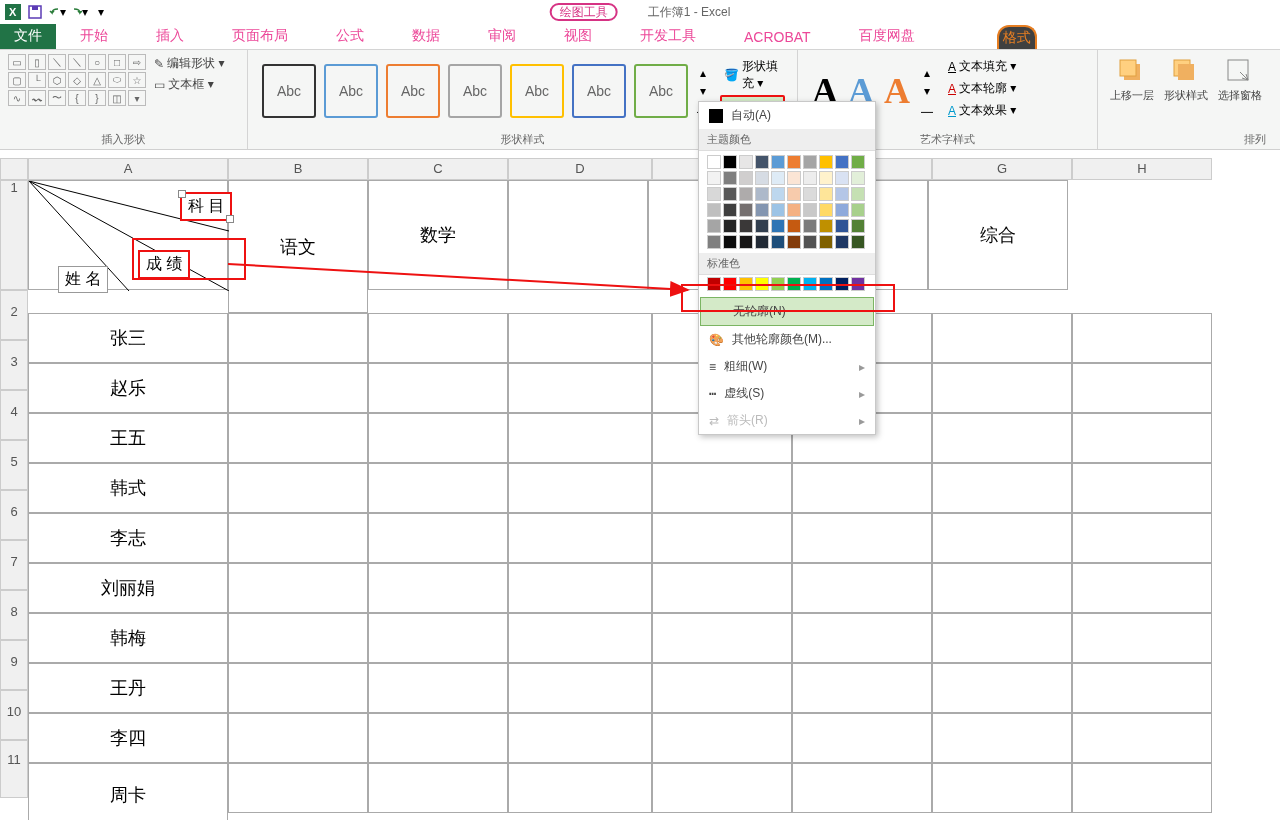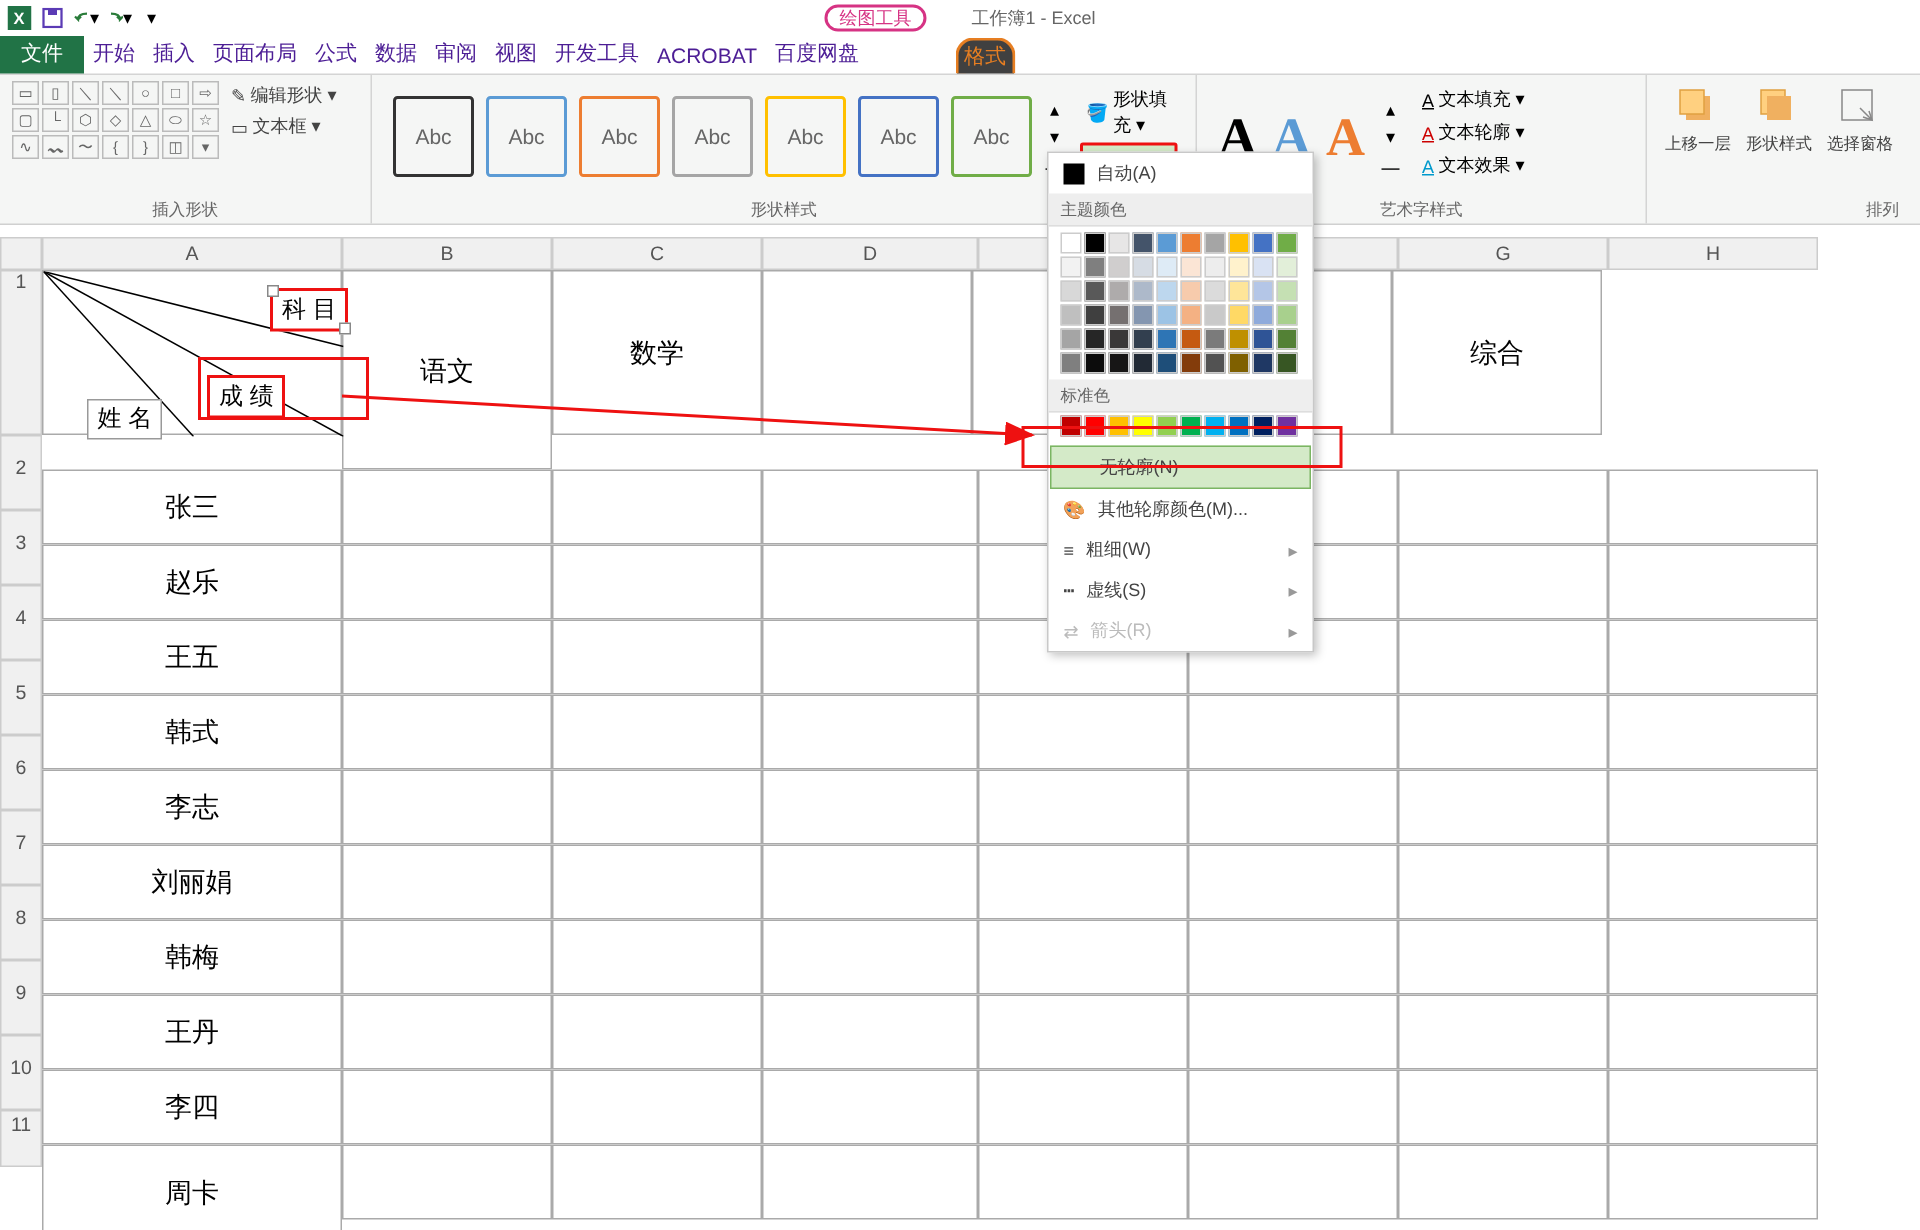--- a/index.html
+++ b/index.html
@@ -4,21 +4,21 @@
 <style>
 *{margin:0;padding:0;box-sizing:border-box;font-family:"Microsoft YaHei","SimSun",sans-serif}
 body{background:#fff;font-size:12px;overflow:hidden;width:1280px;height:820px}
 .titlebar{height:24px;background:#fff;display:flex;align-items:center;padding:0 4px;position:relative}
 .qat{display:flex;gap:4px;align-items:center}
 .qat-icon{width:18px;height:18px;display:flex;align-items:center;justify-content:center;cursor:pointer}
 .title-center{position:absolute;left:50%;transform:translateX(-50%);display:flex;align-items:center;gap:30px}
 .context-tab{border:2px solid #d63384;border-radius:12px;padding:0 8px;color:#d63384;font-size:12px;height:18px;line-height:14px}
 .wb-title{color:#666;font-size:12px}
 .ribbon-tabs{height:26px;display:flex;align-items:flex-end;background:#fff;border-bottom:1px solid #d4d4d4}
-.tab{padding:4px 6px;font-size:14px;cursor:pointer;color:#4c1d95}
+.tab{padding:4px 24px;font-size:14px;cursor:pointer;color:#ec4899}
 .tab.file{background:#217346;color:#fff;height:26px;display:flex;align-items:center;padding:0 14px}
 .tab.active{border:2px solid #e67e22;border-bottom:none;border-radius:12px 12px 0 0;color:#e67e22;background:#404040;padding:2px 4px}
 .ribbon{height:100px;background:#f5f6f5;border-bottom:1px solid #d0d0d0;display:flex;position:relative}
 .group{border-right:1px solid #d4d4d4;padding:4px 8px 2px;display:flex;flex-direction:column;justify-content:space-between;position:relative}
 .group-label{text-align:center;font-size:11px;color:#666;margin-top:2px}
 .shapes-gallery{display:flex;flex-direction:column;gap:2px}
 .shapes-row{display:flex;gap:2px}
 .mini-shape{width:18px;height:16px;border:1px solid #bbb;display:flex;align-items:center;justify-content:center;font-size:10px;color:#666}
 .edit-shape-btns{display:flex;flex-direction:column;gap:2px;margin-left:6px;font-size:12px;color:#444}
 .edit-btn{display:flex;align-items:center;gap:3px;cursor:pointer;padding:1px 2px}
@@ -370,21 +370,21 @@
         <div class="rh" style="height: 110px; line-height: 198px; display: flex; align-items: flex-end; justify-content: center; padding-bottom: 2px;">1</div>
         <div class="rh" style="height: 50px; line-height: 50px; display: flex; align-items: flex-end; justify-content: center; padding-bottom: 2px;">2</div>
         <div class="rh" style="height: 50px; line-height: 50px; display: flex; align-items: flex-end; justify-content: center; padding-bottom: 2px;">3</div>
         <div class="rh" style="height: 50px; line-height: 50px; display: flex; align-items: flex-end; justify-content: center; padding-bottom: 2px;">4</div>
         <div class="rh" style="height: 50px; line-height: 50px; display: flex; align-items: flex-end; justify-content: center; padding-bottom: 2px;">5</div>
         <div class="rh" style="height: 50px; line-height: 50px; display: flex; align-items: flex-end; justify-content: center; padding-bottom: 2px;">6</div>
         <div class="rh" style="height: 50px; line-height: 50px; display: flex; align-items: flex-end; justify-content: center; padding-bottom: 2px;">7</div>
         <div class="rh" style="height: 50px; line-height: 50px; display: flex; align-items: flex-end; justify-content: center; padding-bottom: 2px;">8</div>
         <div class="rh" style="height: 50px; line-height: 50px; display: flex; align-items: flex-end; justify-content: center; padding-bottom: 2px;">9</div>
         <div class="rh" style="height: 50px; line-height: 50px; display: flex; align-items: flex-end; justify-content: center; padding-bottom: 2px;">10</div>
-        <div class="rh" style="height: 38px; line-height: 50px; display: flex; align-items: flex-end; justify-content: center; padding-bottom: 2px;">11</div>
+        <div class="rh" style="height: 58px; line-height: 50px; display: flex; align-items: flex-end; justify-content: center; padding-bottom: 12px;">11</div>
       </div>
     <div class="cells" id="cells-area">
 
       <div class="cell-row">
         <div class="cell diag-cell" style="width:200px;height:110px">
           <svg width="200" height="110">
               <line x1="0" y1="0" x2="200" y2="50" stroke="#000"></line>
               <line x1="0" y1="0" x2="200" y2="110" stroke="#000"></line>
               <line x1="0" y1="0" x2="100" y2="110" stroke="#000"></line>
             </svg>

